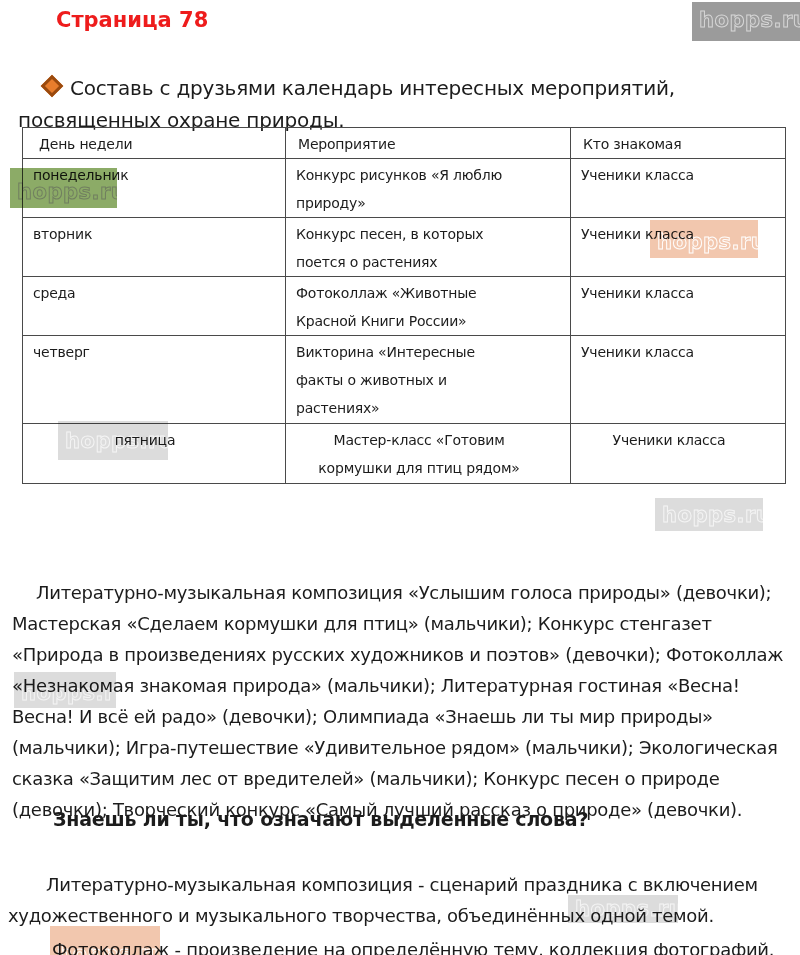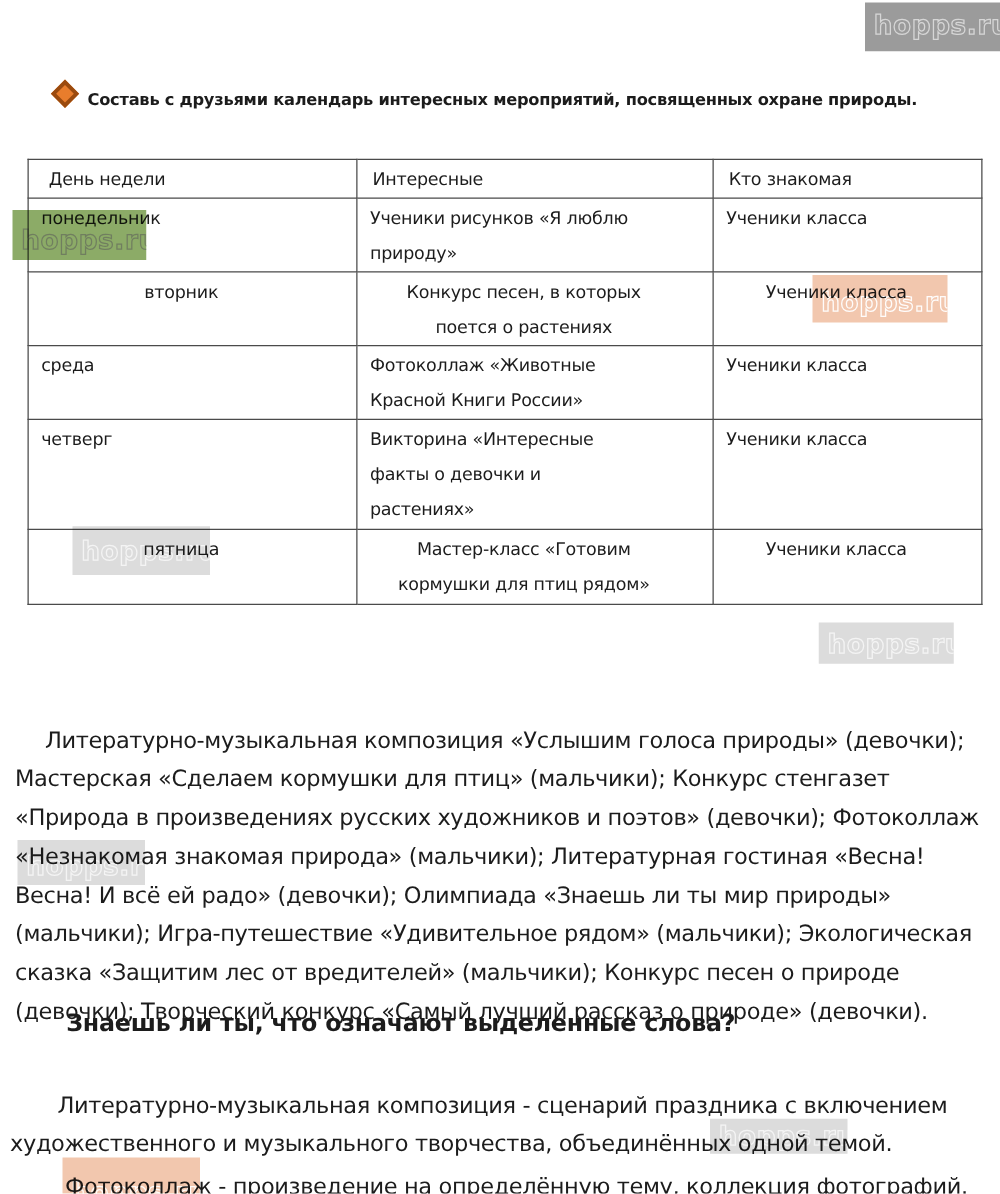--- a/index.html
+++ b/index.html
@@ -1,33 +1,33 @@
 <!DOCTYPE html>
 <html><head>
 <meta charset="utf-8">
 <style>
   html,body{margin:0;padding:0;background:#fff;}
   #page{position:relative;width:800px;height:955px;background:#ffffff;overflow:hidden;
         font-family:"DejaVu Sans","Liberation Sans",sans-serif;color:#1c1c1c;}
 
   .page-title{position:absolute;left:56px;top:8px;font-size:21px;font-weight:700;color:#ee1c1c;}
 
-  .task{position:absolute;font-weight:700;font-size:13px;line-height:32px;letter-spacing:-0.2px;}
+  .task{position:absolute;font-weight:400;font-size:20px;line-height:32px;letter-spacing:-0.2px;}
   .task1{left:18px;top:52px;width:752px;text-indent:26px;}
   .task2{left:18px;top:514px;width:772px;text-indent:26px;}
   .diamond{display:inline-block;width:10px;height:10px;background:#e87d2c;border:3px solid #9a4a0e;
            transform:rotate(45deg);margin:0 10px 1px 0;}
 
   table.events{position:absolute;left:22px;top:127px;width:763px;border-collapse:collapse;table-layout:fixed;}
   table.events th,table.events td{border:1.5px solid #4a4a4a;vertical-align:top;text-align:left;
         font-weight:400;font-size:14px;line-height:28px;padding:2px 28px 0 10px;white-space:pre-line;letter-spacing:-0.2px;}
   table.events th{height:28px;padding-left:12px;}
   table.events th.c1{padding-left:16px;}
   col.c1{width:263px;} col.c2{width:285px;} col.c3{width:215px;}
-  tr.r1 td{height:56px;} tr.r2 td{height:56px;text-align:center;} tr.r3 td{height:56px;margin-left:48px;}
+  tr.r1 td{height:56px;} tr.r2 td{height:56px;} tr.r3 td{height:56px;margin-left:48px;}
   tr.r4 td{height:85px;} tr.r5 td{height:57px;text-align:center;}
 
   .para{position:absolute;font-size:18px;line-height:31px;letter-spacing:-0.3px;}
   .answer{left:12px;top:559px;width:772px;text-indent:24px;}
   .vocab-heading{position:absolute;left:53px;top:808px;font-size:19px;font-weight:700;letter-spacing:-0.2px;}
   .def1{left:8px;top:851px;width:778px;text-indent:38px;}
   .def2{left:8px;top:916px;width:778px;text-indent:44px;}
 
   
   .wm-box{position:absolute;z-index:5;mix-blend-mode:multiply;overflow:hidden;}
@@ -49,57 +49,58 @@
   .wm-theme{left:568px;top:895px;width:110px;height:28px;background:#dcdcdc;}
   .wm-theme .wm-text{top:2px;-webkit-text-stroke:1px #f4f4f4;}
   .hl-peach-2{left:50px;top:926px;width:110px;height:29px;background:#f2c7ae;}
   .hl-peach-2 .wm-text{top:16px;-webkit-text-stroke:1px rgba(255,255,255,.95);}
 </style>
 </head>
 <body>
 
 <div id="page">
 
+  <div class="page-title">Страница 78</div>
 
   <p class="task task1"><span class="diamond"></span><span>Составь с друзьями календарь интересных мероприятий, посвященных охране природы.</span></p>
 
   <table class="events">
     <colgroup>
         <col class="c1">
         <col class="c2">
         <col class="c3">
       </colgroup>
     <tbody>
         <tr>
       <th class="c1">День недели</th>
-      <th>Интересные</th>
+      <th>Мероприятие</th>
       <th>Кто знакомая</th>
     </tr>
     <tr class="r1">
       <td>понедельник</td>
-      <td>Ученики рисунков «Я люблю
+      <td>Конкурс рисунков «Я люблю
 природу»</td>
       <td>Ученики класса</td>
     </tr>
     <tr class="r2">
       <td>вторник</td>
       <td>Конкурс песен, в которых
 поется о растениях</td>
       <td>Ученики класса</td>
     </tr>
     <tr class="r3">
       <td>среда</td>
       <td>Фотоколлаж «Животные
 Красной Книги России»</td>
       <td>Ученики класса</td>
     </tr>
     <tr class="r4">
       <td>четверг</td>
       <td>Викторина «Интересные
-факты о девочки и
+факты о животных и
 растениях»</td>
       <td>Ученики класса</td>
     </tr>
     <tr class="r5">
       <td>пятница</td>
       <td>Мастер-класс «Готовим
 кормушки для птиц рядом»</td>
       <td>Ученики класса</td>
     </tr>
   </tbody>

